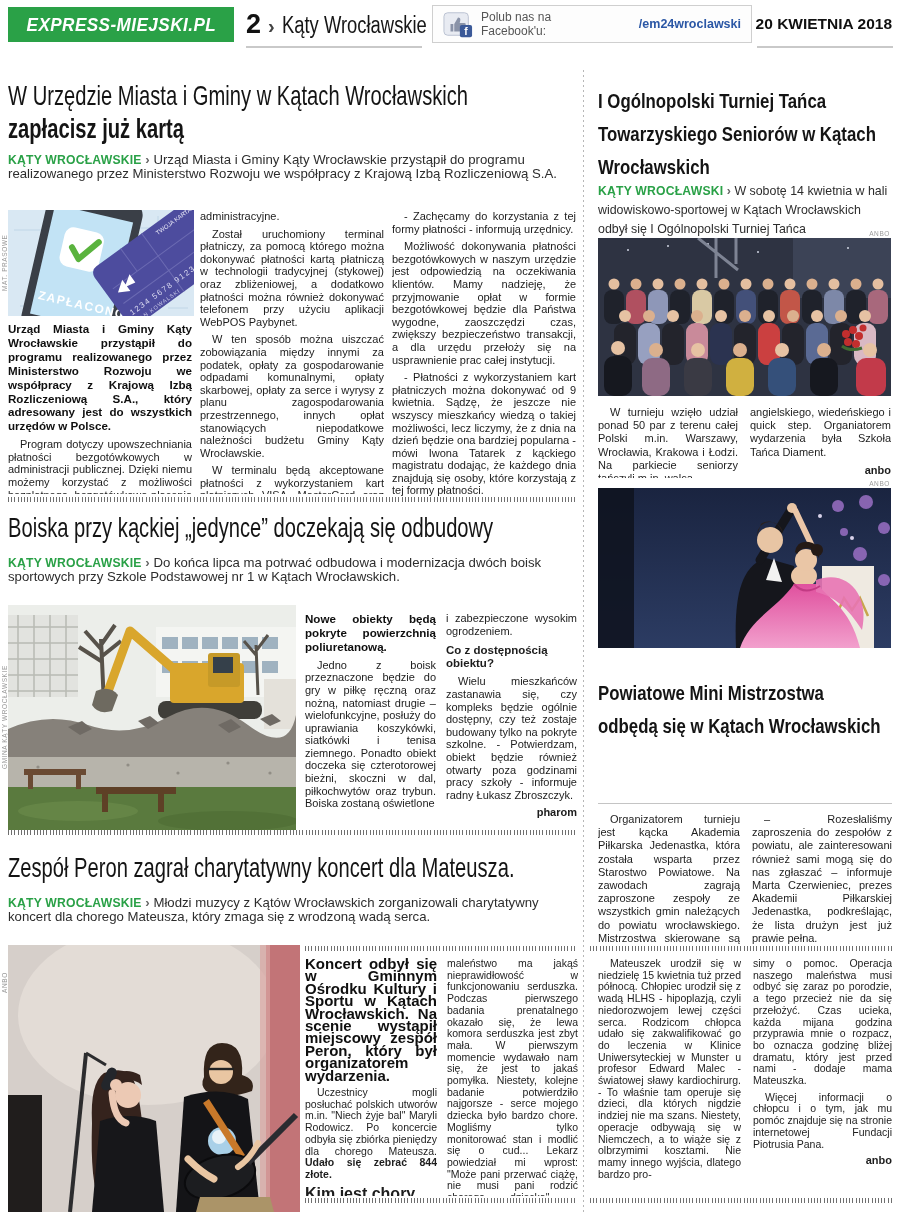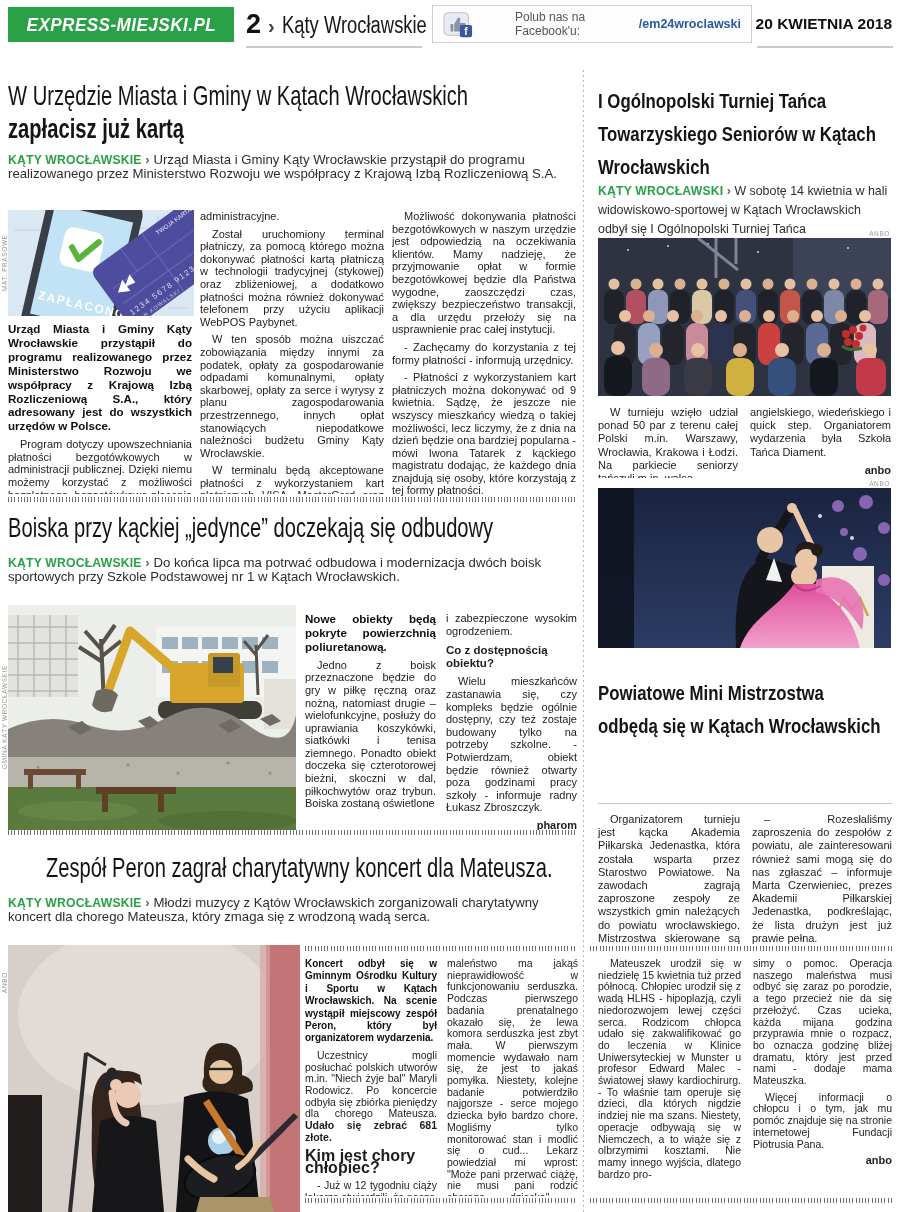--- a/index.html
+++ b/index.html
@@ -7,21 +7,21 @@
         font-family:"Liberation Sans","DejaVu Sans",sans-serif;overflow:hidden;color:#1d1d1d;}
   .ab{position:absolute;}
   
   .brand{background:var(--brand-green,#2aa147);color:#fff;display:flex;align-items:center;justify-content:center;font-style:italic;}
   .brand span{display:inline-block;transform:scaleX(.9);font-weight:700;font-size:19px;letter-spacing:.5px;}
   .pgnum{font-size:27px;font-weight:700;color:#111;}
   .pgsep{font-size:20px;color:#444;font-weight:700;margin:0 7px;}
   .section{font-size:23px;color:#161616;}
   .section span{display:inline-block;transform:scaleX(.8);transform-origin:0 60%;}
   .fbbox{border:1px solid #cfcfcf;background:#fdfdfd;display:flex;align-items:center;gap:8px;padding:0 10px;box-sizing:border-box;}
-  .fblabel{font-size:12px;color:#555;margin-left:34px;}
+  .fblabel{font-size:12px;color:#555;}
   .fbhandle{font-size:12.5px;font-weight:700;color:var(--facebook-blue,#2b57a5);text-decoration:none;margin-left:40px;}
   .date{font-size:15.5px;font-weight:700;color:#101010;text-align:right;}
   .rule{position:absolute;height:2px;background:#c9c9c9;}
   
   .tl{position:absolute;white-space:nowrap;color:#141414;}
   .tl span{display:inline-block;transform:scaleX(.72);transform-origin:0 0;font-size:28px;line-height:32px;font-weight:400;}
   .tl.bold span{font-weight:700;}
   .tr-line{white-space:nowrap;}
   .tr-line span{display:inline-block;transform:scaleX(.8);transform-origin:0 0;font-size:21px;font-weight:700;line-height:33px;color:#141414;}
   
@@ -124,22 +124,22 @@
     <p class="intro">Urząd Miasta i Gminy Kąty Wrocławskie przystąpił do programu realizowanego przez Ministerstwo Rozwoju we współpracy z Krajową Izbą Rozliczeniową S.A., który adresowany jest do wszystkich urzędów w Polsce.</p>
     <p class="ind">Program dotyczy upowszechniania płatności bezgotówkowych w administracji publicznej. Dzięki niemu możemy korzystać z możliwości bezpłatnego, bezgotówkowo płacenia za czynności</p>
   </div>
   <div class="col body" style="left:200px;top:210px;width:184px;height:284px;">
     <p>administracyjne.</p>
     <p class="ind">Został uruchomiony terminal płatniczy, za pomocą którego można dokonywać płatności kartą płatniczą w technologii tradycyjnej (stykowej) oraz zbliżeniowej, a dodatkowo płatności można również dokonywać telefonem przy użyciu aplikacji WebPOS Paybynet.</p>
     <p class="ind">W ten sposób można uiszczać zobowiązania między innymi za podatek, opłaty za gospodarowanie odpadami komunalnymi, opłaty skarbowej, opłaty za serce i wyrysy z planu zagospodarowania przestrzennego, innych opłat stanowiących niepodatkowe należności budżetu Gminy Kąty Wrocławskie.</p>
     <p class="ind">W terminalu będą akceptowane płatności z wykorzystaniem kart płatniczych VISA, MasterCard oraz płatności mobilne BLIK.</p>
   </div>
   <div class="col body" style="left:392px;top:210px;width:184px;height:286px;">
+    <p class="ind">- Zachęcamy do korzystania z tej formy płatności - informują urzędnicy.</p>
     <p class="ind">Możliwość dokonywania płatności bezgotówkowych w naszym urzędzie jest odpowiedzią na oczekiwania klientów. Mamy nadzieję, że przyjmowanie opłat w formie bezgotówkowej będzie dla Państwa wygodne, zaoszczędzi czas, zwiększy bezpieczeństwo transakcji, a dla urzędu przełoży się na usprawnienie prac całej instytucji.</p>
-    <p class="ind">- Zachęcamy do korzystania z tej formy płatności - informują urzędnicy.</p>
     <p class="ind">- Płatności z wykorzystaniem kart płatniczych można dokonywać od 9 kwietnia. Sądzę, że jeszcze nie wszyscy mieszkańcy wiedzą o takiej możliwości, lecz liczymy, że z dnia na dzień będzie ona bardziej popularna - mówi Iwona Tatarek z kąckiego magistratu dodając, że każdego dnia znajdują się osoby, które korzystają z tej formy płatności.</p>
 
   </div>
 
   <div class="hdiv" style="left:8px;top:497px;width:568px;"></div>
 
   <div class="tl" style="left:8px;top:512px;"><span>Boiska przy kąckiej „jedynce” doczekają się odbudowy</span></div>
   <div class="lead" style="left:8px;top:556px;width:566px;">
     <span class="tag">KĄTY WROCŁAWSKIE</span>
     <span class="tsep">›</span>
@@ -211,27 +211,27 @@
     </svg>
   </div>
 
   <div class="col body" style="left:305px;top:612px;width:131px;height:218px;">
     <p class="intro">Nowe obiekty będą pokryte powierzchnią poliuretanową.</p>
     <p class="ind">Jedno z boisk przeznaczone będzie do gry w piłkę ręczną oraz nożną, natomiast drugie – wielofunkcyjne, posłuży do uprawiania koszykówki, siatkówki i tenisa ziemnego. Ponadto obiekt doczeka się czterotorowej bieżni, skoczni w dal, piłkochwytów oraz trybun. Boiska zostaną oświetlone</p>
   </div>
   <div class="col body" style="left:446px;top:612px;width:131px;height:218px;">
     <p>i zabezpieczone wysokim ogrodzeniem.</p>
     <div class="colhead">Co z dostępnością obiektu?</div>
-    <p class="ind">Wielu mieszkańców zastanawia się, czy kompleks będzie ogólnie dostępny, czy też zostaje budowany tylko na potrzeby szkolne. - Potwierdzam, obiekt będzie również otwarty poza godzinami pracy szkoły - informuje radny Łukasz Zbroszczyk.</p>
+    <p class="ind">Wielu mieszkańców zastanawia się, czy kompleks będzie ogólnie dostępny, czy też zostaje budowany tylko na pokryte szkolne. - Potwierdzam, obiekt będzie również otwarty poza godzinami pracy szkoły - informuje radny Łukasz Zbroszczyk.</p>
     <div class="sig">pharom</div>
   </div>
 
   <div class="hdiv" style="left:8px;top:830px;width:568px;"></div>
 
-  <div class="tl" style="left:8px;top:852px;margin-left:38px;"><span>Zespół Peron zagrał charytatywny koncert dla Mateusza.</span></div>
+  <div class="tl" style="left:8px;top:852px;"><span>Zespół Peron zagrał charytatywny koncert dla Mateusza.</span></div>
   <div class="lead" style="left:8px;top:896px;width:566px;">
     <span class="tag">KĄTY WROCŁAWSKIE</span>
     <span class="tsep">›</span>
     <span>Młodzi muzycy z Kątów Wrocławskich zorganizowali charytatywny koncert dla chorego Mateusza, który zmaga się z wrodzoną wadą serca.</span>
   </div>
 
   <div class="vcred" style="left:0;top:948px;height:70px;">ANBO</div>
 
   <div class="photo" style="left:8px;top:945px;width:292px;height:267px;">
     <svg viewBox="0 0 292 267" width="292" height="267">
@@ -261,22 +261,22 @@
       </g>
       <line x1="240" y1="218" x2="288" y2="170" stroke="#2a2b30" stroke-width="6"></line>
       <path d="M180,214 q14,14 26,20" stroke="#e9c6a2" stroke-width="7" fill="none" stroke-linecap="round"></path>
       <path d="M250,198 q-8,16 -20,24" stroke="#e9c6a2" stroke-width="6" fill="none" stroke-linecap="round"></path>
       <path d="M192,252 h70 l4,15 h-78 z" fill="#ab9468"></path>
     </svg>
   </div>
 
   <div class="hdiv" style="left:305px;top:946px;width:271px;"></div>
   <div class="col tight" style="left:305px;top:958px;width:132px;height:238px;">
-    <p class="intro" style="font-size:10px;line-height:12.4px;">Koncert odbył się w Gminnym Ośrodku Kultury i Sportu w Kątach Wrocławskich. Na scenie wystąpił miejscowy zespół Peron, który był organizatorem wydarzenia.</p>
-    <p class="ind"><span>Uczestnicy mogli posłuchać polskich utworów m.in. "Niech żyje bal" Maryli Rodowicz. Po koncercie odbyła się zbiórka pieniędzy dla chorego Mateusza.</span> <b>Udało się zebrać 681 złote.</b></p>
+    <p class="intro" style="font-size:15px;line-height:12.4px;">Koncert odbył się w Gminnym Ośrodku Kultury i Sportu w Kątach Wrocławskich. Na scenie wystąpił miejscowy zespół Peron, który był organizatorem wydarzenia.</p>
+    <p class="ind"><span>Uczestnicy mogli posłuchać polskich utworów m.in. "Niech żyje bal" Maryli Rodowicz. Po koncercie odbyła się zbiórka pieniędzy dla chorego Mateusza.</span> <b>Udało się zebrać 844 złote.</b></p>
     <div class="colhead" style="font-size:16px;">Kim jest chory chłopiec?</div>
     <p class="ind">- Już w 12 tygodniu ciąży lekarze stwierdzili, że nasze</p>
   </div>
   <div class="col tight" style="left:447px;top:958px;width:131px;height:238px;">
     <p>maleństwo ma jakąś nieprawidłowość w funkcjonowaniu serduszka. Podczas pierwszego badania prenatalnego okazało się, że lewa komora serduszka jest zbyt mała. W pierwszym momencie wydawało nam się, że jest to jakaś pomyłka. Niestety, kolejne badanie potwierdziło najgorsze - serce mojego dziecka było bardzo chore. Mogliśmy tylko monitorować stan i modlić się o cud... Lekarz powiedział mi wprost: "Może pani przerwać ciążę, nie musi pani rodzić chorego dziecka" - opowiada matka chłopca.</p>
   </div>
   <div class="hdiv" style="left:305px;top:1198px;width:271px;"></div>
 
   <div class="ab" style="left:598px;top:84px;">
     <div class="tr-line"><span>I Ogólnopolski Turniej Tańca</span></div>

